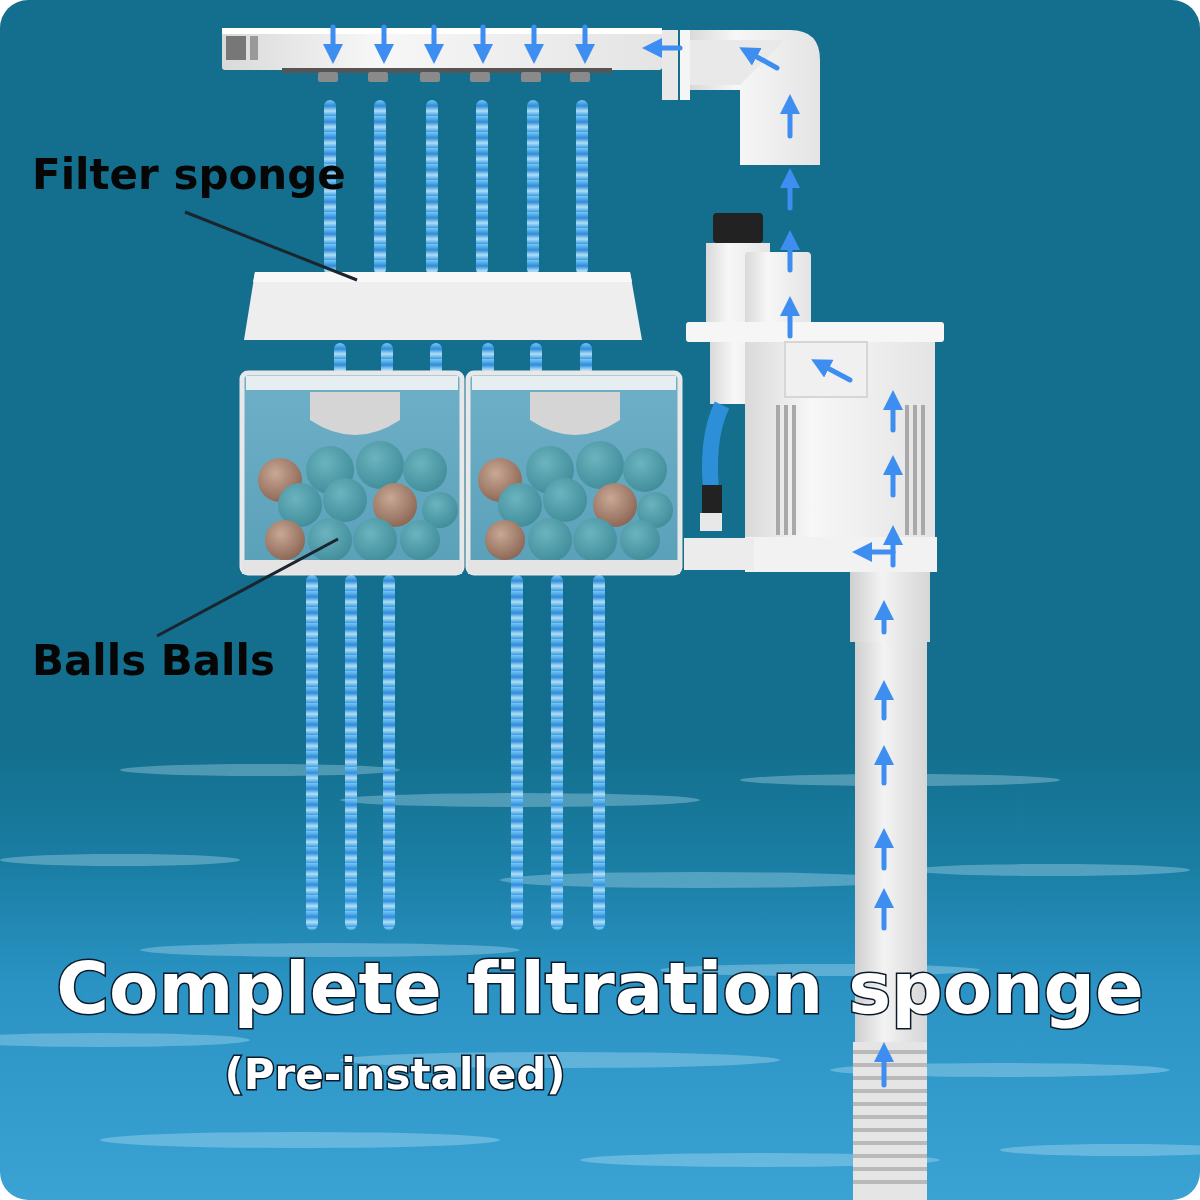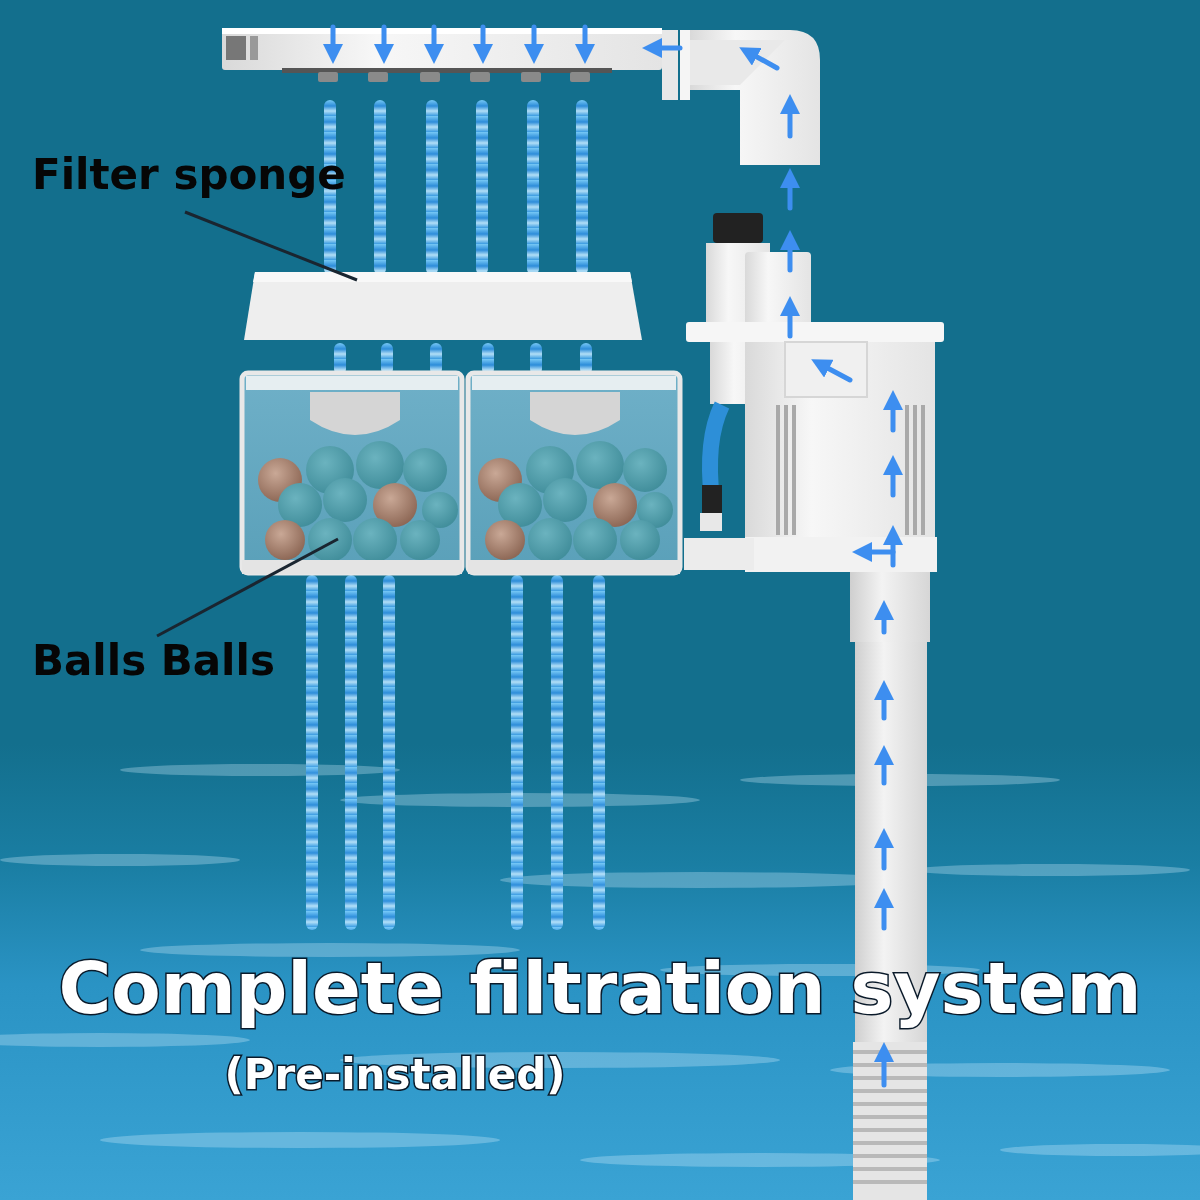--- a/index.html
+++ b/index.html
@@ -1,18 +1,18 @@
 <!DOCTYPE html>
 <html><head>
 <meta charset="utf-8">
 <style>
   html,body{margin:0;padding:0;}
   body{width:1200px;height:1200px;overflow:hidden;font-family:"DejaVu Sans",sans-serif;}
   .stage{position:relative;width:1200px;height:1200px;overflow:hidden;
-    background:linear-gradient(180deg,#136f8d 0%,#136f8d 62%,#1a7ea3 72%,#2a93c4 82%,#3aa3d4 100%);}
+    background:linear-gradient(180deg,#136f8d 0%,#136f8d 62%,#1a7ea3 72%,#2a93c4 82%,#3aa3d4 100%);border-radius:28px;}
   .ripples{position:absolute;left:0;top:740px;width:1200px;height:460px;opacity:.55;}
   .abs{position:absolute;}
   .label-dark{position:absolute;color:#060606;font-family:"DejaVu Sans",sans-serif;font-weight:bold;letter-spacing:0px;}
   .headline{position:absolute;left:0;width:1200px;text-align:center;color:#fff;font-family:"DejaVu Sans",sans-serif;font-weight:bold;
     -webkit-text-stroke:3px #0a1a2a;paint-order:stroke fill;}
   .stream{position:absolute;width:12px;border-radius:6px;
     background:repeating-linear-gradient(180deg,#7fd0ff 0px,#2f8fe0 6px,#bfe8ff 11px,#3b9ee8 16px);opacity:.92;}
   .blue-arrow{fill:#3d8ef0;}
 </style>
 </head>
@@ -241,16 +241,16 @@
 
     <g stroke="#1a2530" stroke-width="3" fill="none">
       <line x1="185" y1="212" x2="357" y2="280"></line>
       <line x1="157" y1="636" x2="338" y2="539"></line>
     </g>
   </svg>
 
   <div class="label-dark" style="left:32px;top:150px;font-size:42px;">Filter sponge</div>
   <div class="label-dark" style="left:32px;top:636px;font-size:42px;">Balls Balls</div>
 
-  <div class="headline" style="top:948px;font-size:72px;line-height:80px;">Complete filtration system</div>
+  <div class="headline" style="top:948px;font-size:72px;line-height:80px;">Complete filtration sponge</div>
   <div class="headline" style="top:1050px;font-size:42px;line-height:50px;left:-205px;">(Pre-installed)</div>
 
 </div>
 
 </body></html>

